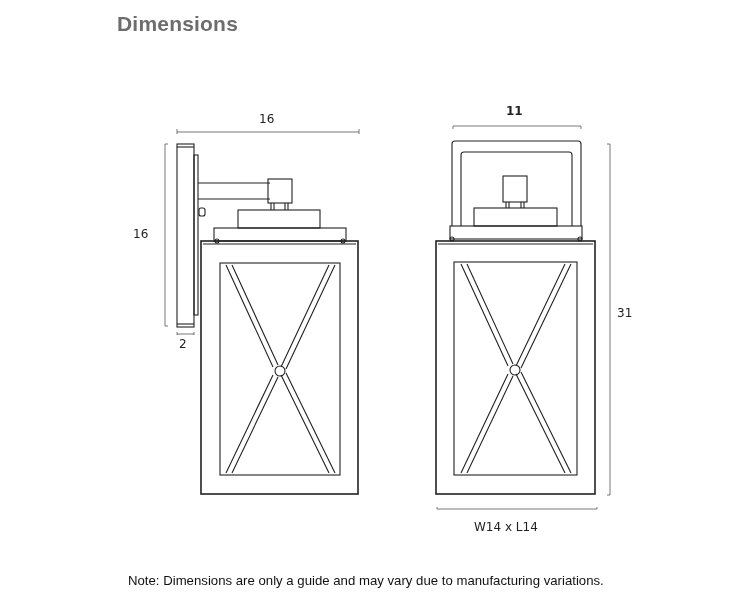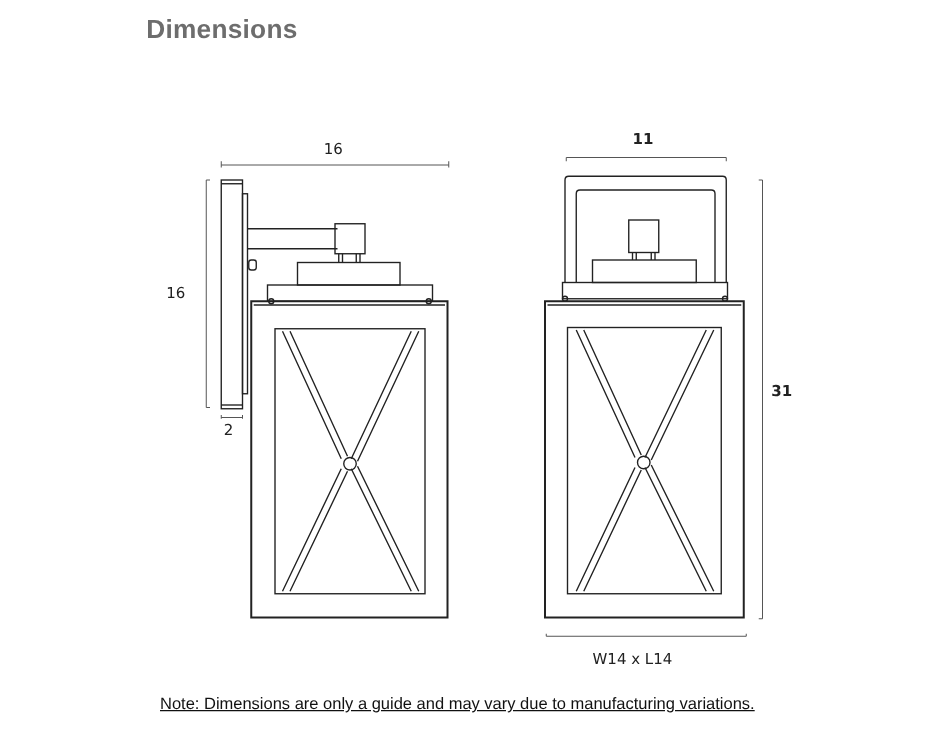--- a/index.html
+++ b/index.html
@@ -9,22 +9,22 @@
       font-family: "Liberation Sans", sans-serif; font-size: 21px; color: #6d6d6d;
       letter-spacing: 0.2px;
       font-weight: bold;
     }
     svg.drawing { position: absolute; left: 0; top: 0; }
     .dim-label {
       position: absolute;
       font-family: "DejaVu Sans", sans-serif; font-size: 12px; color: #222;
     }
     .note {
-      position: absolute; left: 128px; top: 555px;
-      font-family: "Liberation Sans", sans-serif; font-size: 13.2px; color: #111; text-decoration: underline;
+      position: absolute; left: 128px; top: 573px;
+      font-family: "Liberation Sans", sans-serif; font-size: 13.2px; color: #111;
     }
   </style>
 </head>
 <body>
 
 <div class="title">Dimensions</div>
 
 <svg class="drawing" width="753" height="601" viewBox="0 0 753 601" xmlns="http://www.w3.org/2000/svg">
   <g fill="none" stroke="#222" stroke-width="1.1">
 
@@ -114,16 +114,16 @@
     <line x1="437" y1="507" x2="437" y2="509"></line>
     <line x1="597" y1="507" x2="597" y2="509"></line>
   </g>
 </svg>
 
 <div class="dim-label" style="left:259px; top:112px;">16</div>
 <div class="dim-label" style="left:133px; top:227px;">16</div>
 <div class="dim-label" style="left:179px; top:337px;">2</div>
 
 <div class="dim-label" style="left:506px; top:104px;font-weight:bold;">11</div>
-<div class="dim-label" style="left:617px; top:306px;font-weight:bold;">31</div>
+<div class="dim-label" style="left:617px; top:306px;">31</div>
 <div class="dim-label" style="left:474px; top:520px;">W14 x L14</div>
 
 <div class="note">Note: Dimensions are only a guide and may vary due to manufacturing variations.</div>
 
 </body></html>

